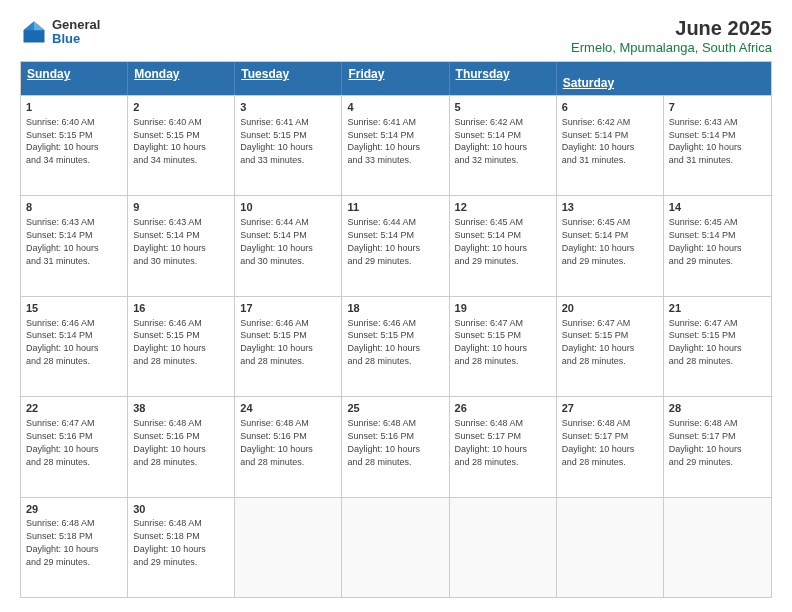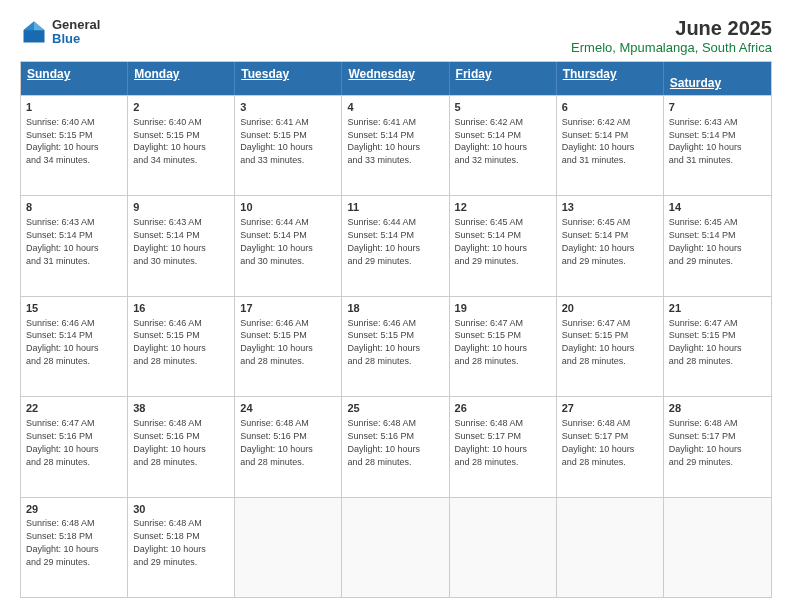--- a/index.html
+++ b/index.html
@@ -131,21 +131,20 @@
       <div class="title-month">June 2025</div>
       <div class="title-location">Ermelo, Mpumalanga, South Africa</div>
     </div>
   </div>
 
   <div class="calendar">
     <div class="cal-header-row">
       <div class="cal-header-cell">Sunday</div>
       <div class="cal-header-cell">Monday</div>
       <div class="cal-header-cell">Tuesday</div>
-      <div class="cal-header-cell">Wednesday</div>
       <div class="cal-header-cell">Friday</div>
       <div class="cal-header-cell">Thursday</div>
       <div class="cal-header-cell">Saturday</div>
     </div>
     <div class="cal-body">
 
       <div class="cal-week">
         <div class="cal-cell">
           <span class="cal-day-num">1</span>
           <span class="cal-cell-text">Sunrise: 6:40 AM<br>Sunset: 5:15 PM<br>Daylight: 10 hours<br>and 34 minutes.</span>

